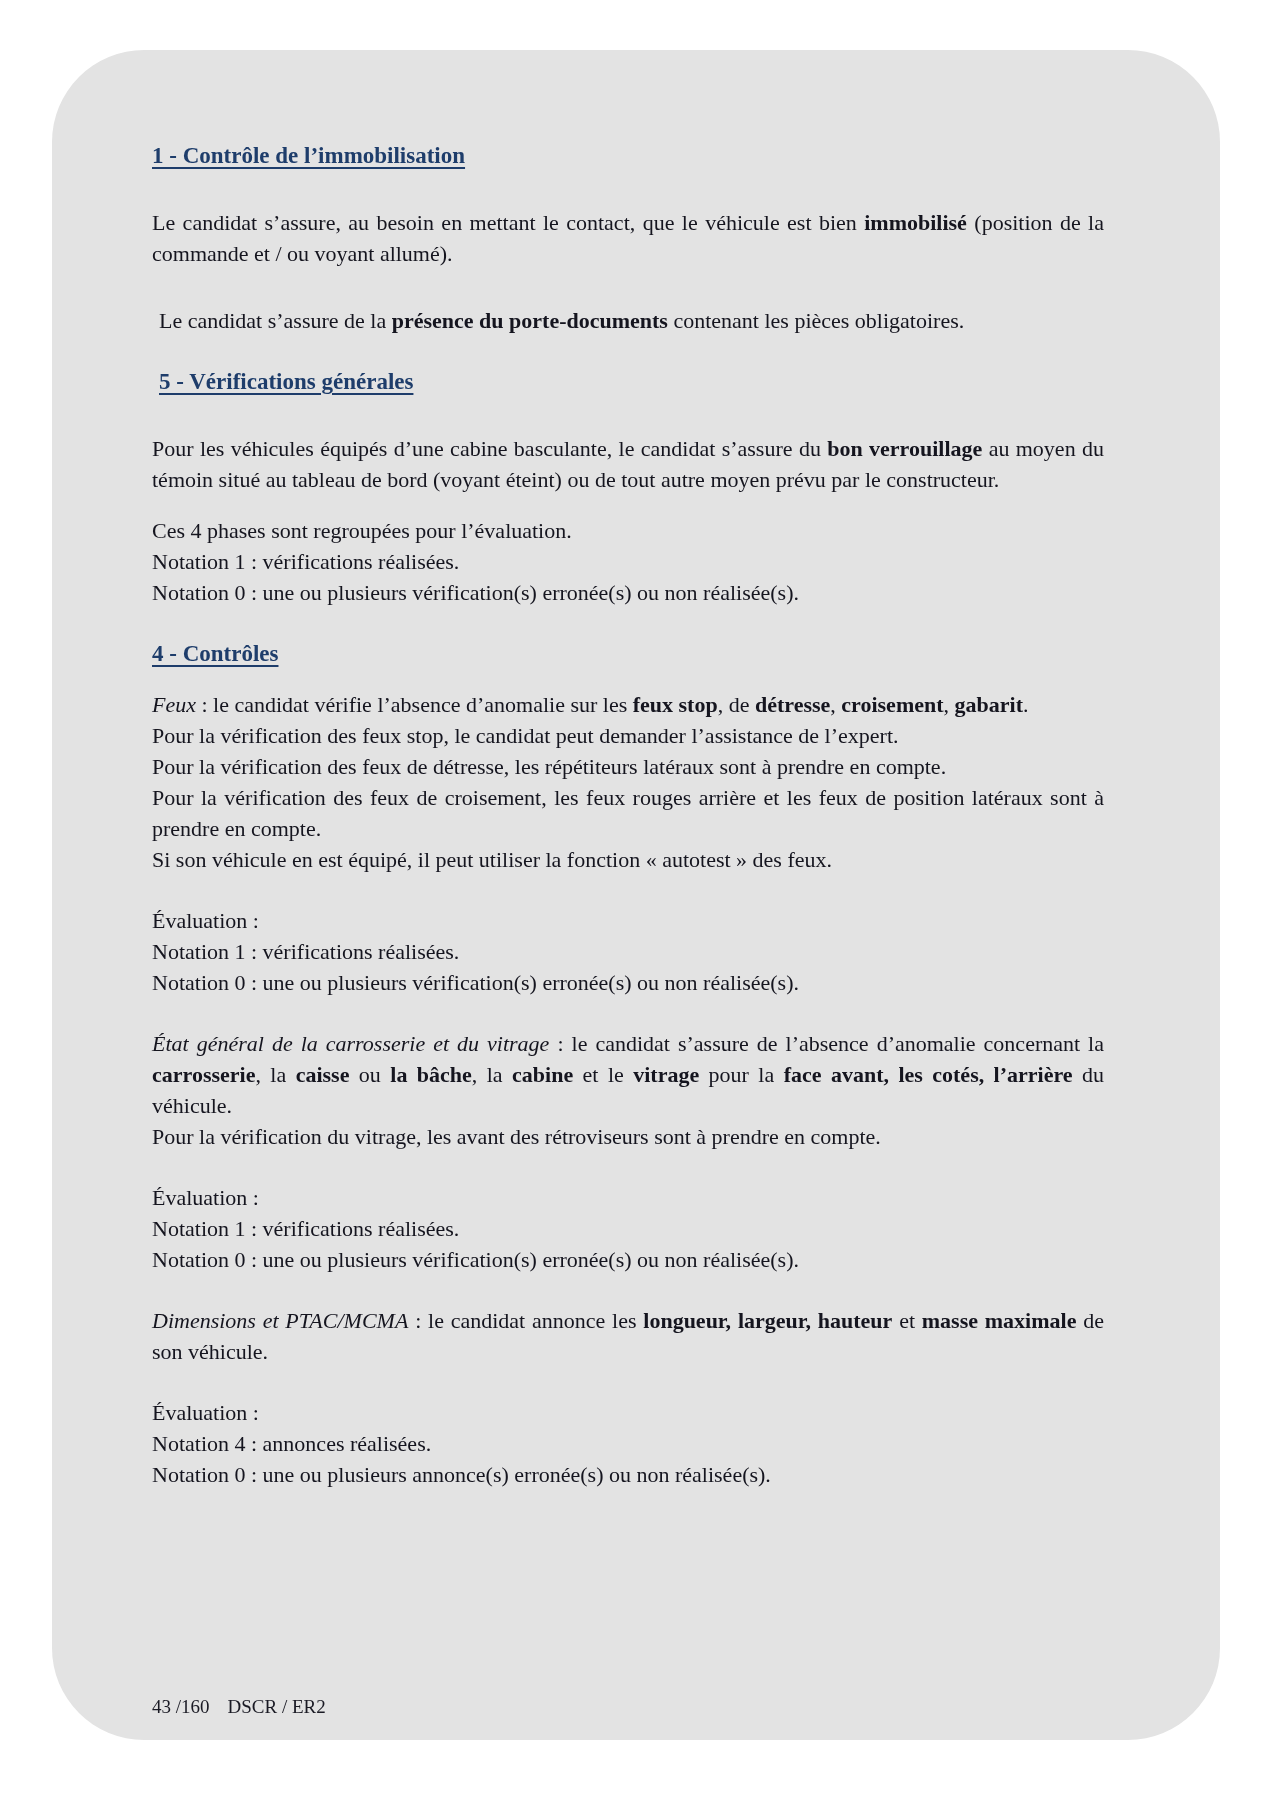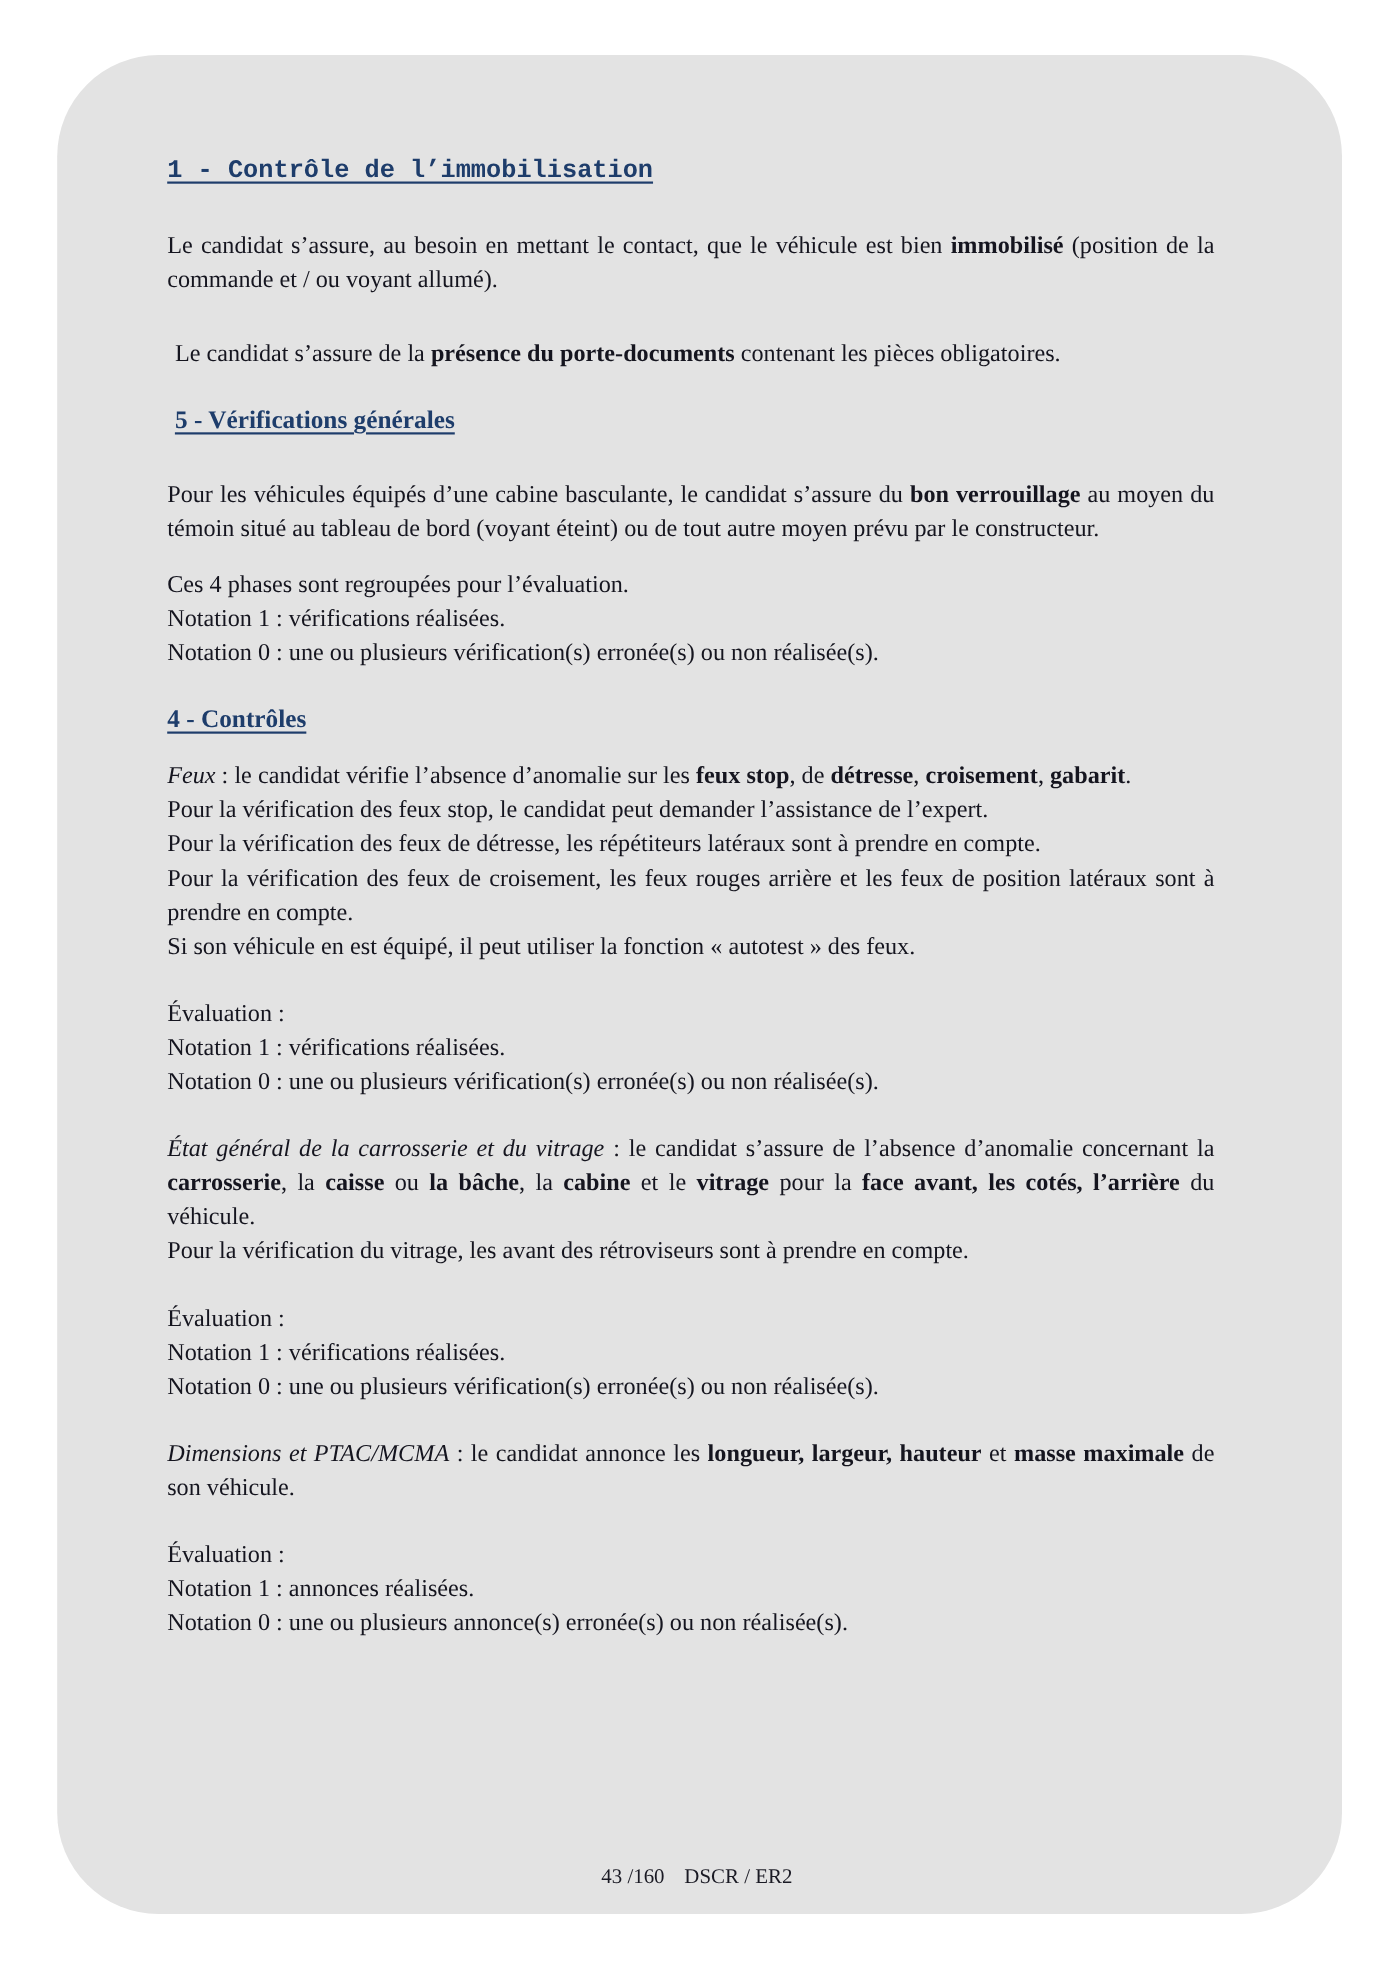--- a/index.html
+++ b/index.html
@@ -33,42 +33,42 @@
   .heading {
     color: #1e3d6b;
     font-weight: bold;
     font-size: 23px;
     line-height: 31px;
     text-decoration: underline;
     text-decoration-thickness: 2px;
     text-underline-offset: 4px;
     margin: 30px 0 0 0;
   }
-  .heading.first { margin-top: 0; font-family: Liberation Mono, monospace; }
+  .heading.first { margin-top: 0; }
   .para {
     margin: 36px 0 0 0;
     text-align: justify;
   }
   .block {
     margin: 20px 0 0 0;
   }
   .block.sp { margin-top: 30px; }
   .line { text-align: justify; }
   .b { font-weight: bold; }
   .i { font-style: italic; }
   .indent-sm { padding-left: 7px; }
   .footer {
     position: absolute;
     left: 100px;
     right: 105px;
     bottom: 22px;
     font-size: 19px;
     color: #1a1a24;
     display: flex;
-    justify-content: center;
+    justify-content: flex-start;
     gap: 18px;
   }
 </style>
 </head>
 <body>
 
 <div class="canvas">
   <div class="page">
     <div class="content">
 
@@ -115,21 +115,21 @@
         <div class="line">Notation 1 : vérifications réalisées.</div>
         <div class="line">Notation 0 : une ou plusieurs vérification(s) erronée(s) ou non réalisée(s).</div>
       </div>
 
       <div class="block sp">
         <div class="line"><span class="i">Dimensions et PTAC/MCMA</span><span> : le candidat annonce les </span><span class="b">longueur, largeur, hauteur</span><span> et </span><span class="b">masse maximale</span><span> de son véhicule.</span></div>
       </div>
 
       <div class="block sp">
         <div class="line">Évaluation :</div>
-        <div class="line">Notation 1 : annonces réalisées.</div>
+        <div class="line">Notation 4 : annonces réalisées.</div>
         <div class="line">Notation 0 : une ou plusieurs annonce(s) erronée(s) ou non réalisée(s).</div>
       </div>
 
     </div>
 
     <div class="footer">
       <span>43 /160</span>
       <span>DSCR / ER2</span>
     </div>
   </div>

